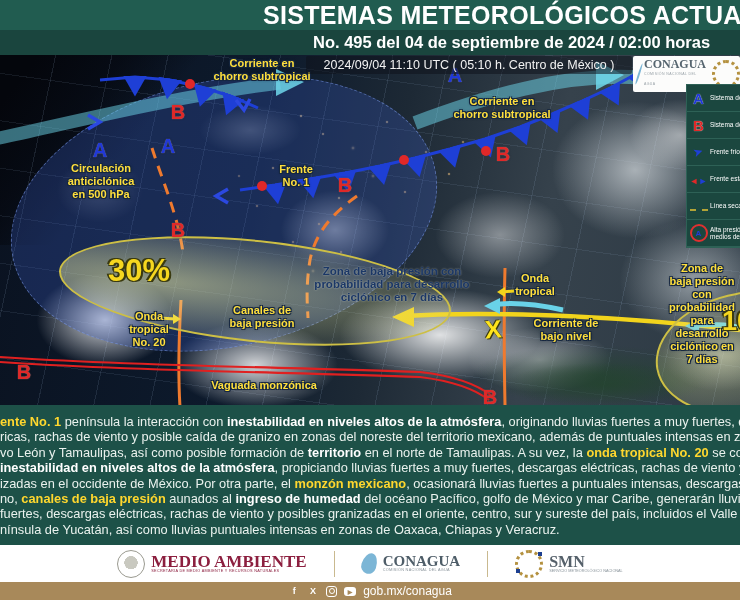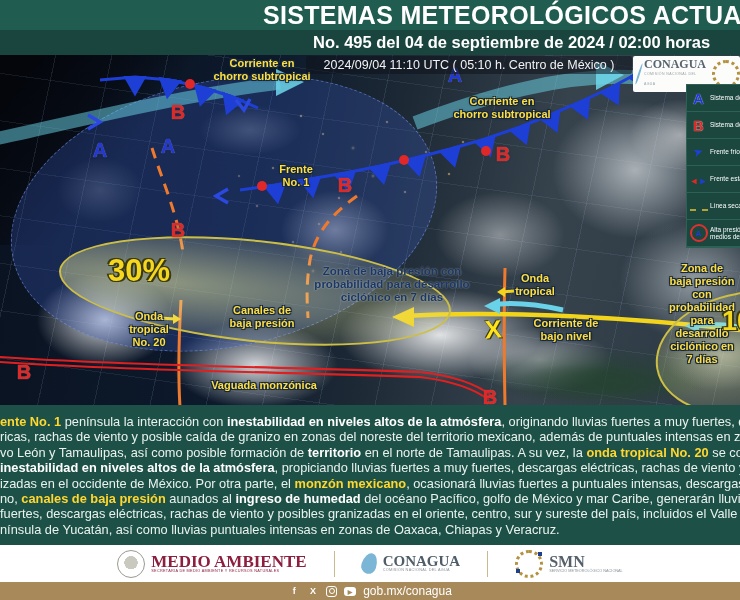--- a/index.html
+++ b/index.html
@@ -224,20 +224,23 @@
         <div class="plet red" style="left: 503px; top: 99px;">B</div>
         <div class="plet red" style="left: 178px; top: 175px;">B</div>
         <div class="plet red" style="left: 24px; top: 317px;">B</div>
         <div class="plet red" style="left: 490px; top: 342px;">B</div>
       </div>
 
     <div class="mlab" style="left:262px;top:2px">Corriente en
 chorro subtropical</div>
     <div class="mlab" style="left:502px;top:40px">Corriente en
 chorro subtropical</div>
+    <div class="mlab" style="left:101px;top:107px">Circulación
+anticiclónica
+en 500 hPa</div>
     <div class="mlab" style="left:296px;top:108px">Frente
 No. 1</div>
     <div class="mlab" style="left:262px;top:249px">Canales de
 baja presión</div>
     <div class="mlab dark" style="left:392px;top:210px">Zona de baja presión con
 probabilidad para desarrollo
 ciclónico en 7 días</div>
     <div class="pct pct30">30%</div>
     <div class="mlab" style="left:149px;top:255px">Onda
 tropical

